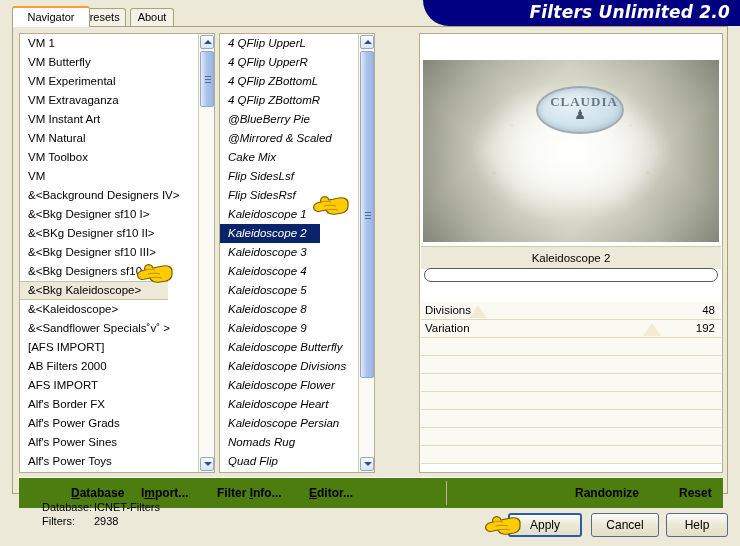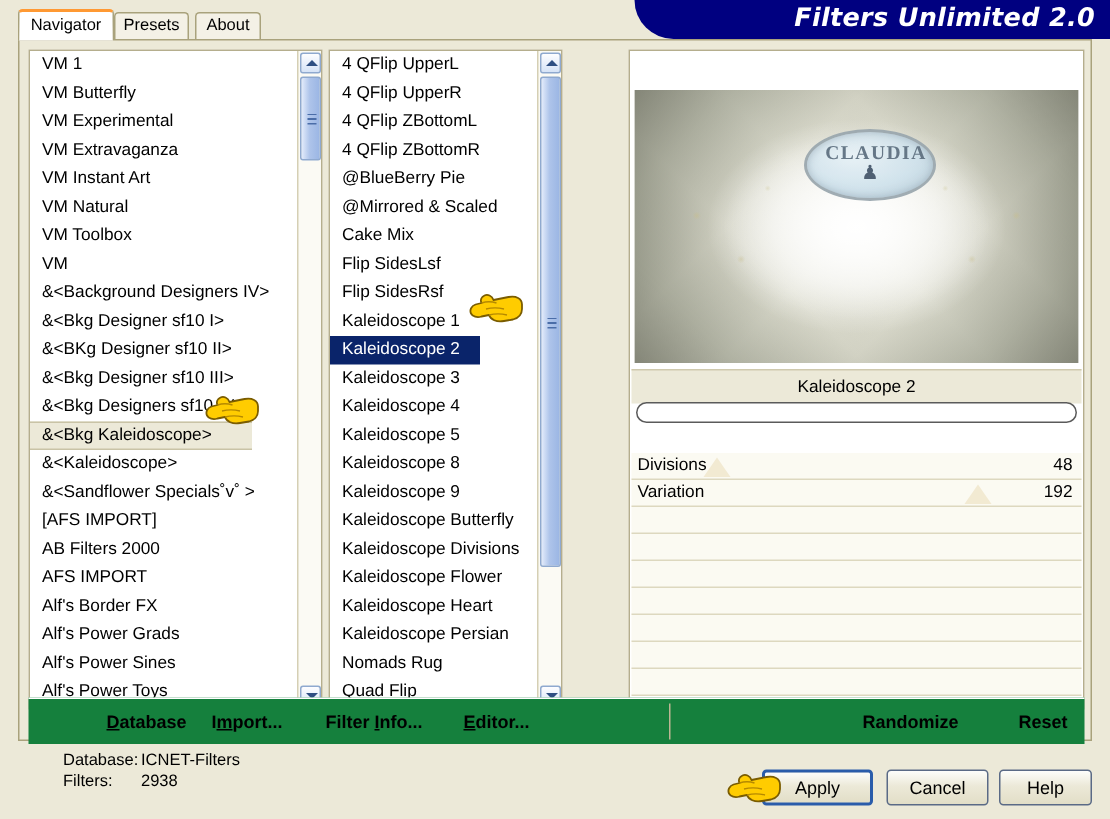--- a/index.html
+++ b/index.html
@@ -69,21 +69,21 @@
   }
   .tab.active {
     top: 6px;
     height: 21px;
     background: #ffffff;
     border-top: 2px solid #ff9933;
     z-index: 3;
     font-weight: normal;
     line-height: 18px;
   }
-  #tab-navigator { left: 12px; width: 64px; }
+  #tab-navigator { left: 12px; width: 78px; }
   #tab-presets   { left: 76px; width: 50px; }
   #tab-about     { left: 130px; width: 44px; }
 
   
   .client {
     position: absolute;
     left: 12px;
     top: 26px;
     width: 716px;
     height: 468px;
@@ -94,21 +94,21 @@
 
   
   .listbox {
     position: absolute;
     background: #ffffff;
     border: 1px solid #b5ae8d;
     box-sizing: border-box;
     overflow: hidden;
   }
   #cat-list  { left: 6px;  top: 6px;  width: 196px; height: 440px; }
-  #filt-list { left: 206px; top: 6px; width: 156px; height: 440px; }
+  #filt-list { left: 206px; top: 6px; width: 156px; height: 440px; font-style: italic; }
 
   .list-inner {
     position: absolute;
     left: 0; top: 0; right: 16px; bottom: 0;
     overflow: hidden;
   }
   .li {
     height: 19px;
     line-height: 19px;
     padding-left: 8px;
@@ -343,24 +343,24 @@
     text-align: center;
     font-size: 13px;
     color: #43556a;
     line-height: 14px;
   }
 
   
   #menu-strip {
     position: absolute;
     left: 6px;
-    top: 438px;
+    top: 450px;
     width: 704px;
     height: 30px;
-    background: #15803d;
+    background: #4d7c0f;
     border-top: 1px solid #ffffff;
   }
   .menu-item {
     position: absolute;
     top: 6px;
     font-size: 12px;
     line-height: 18px;
     font-weight: bold;
     color: #000;
     white-space: nowrap;

